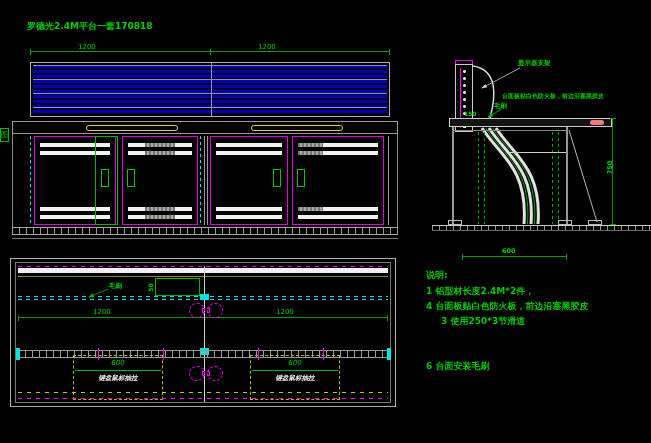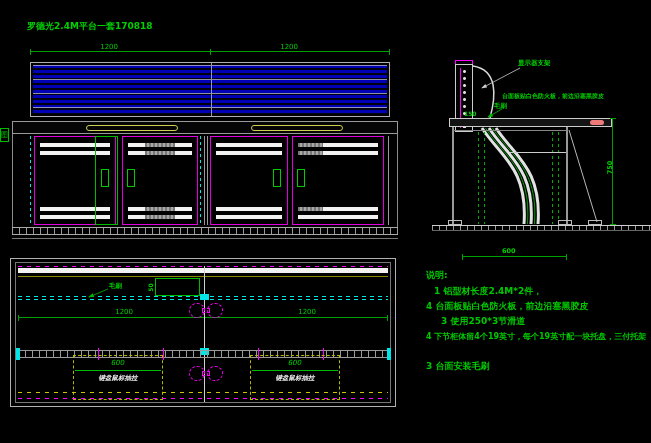--- a/index.html
+++ b/index.html
@@ -1,20 +1,20 @@
 <!DOCTYPE html>
 <html><head>
 <meta charset="utf-8">
 <style>
   html,body{margin:0;padding:0;background:#000;}
   .canvas{position:relative;width:651px;height:443px;background:#000;overflow:hidden;
           font-family:"DejaVu Sans",sans-serif;}
   .canvas div,.canvas i,.canvas span{position:absolute;box-sizing:border-box;display:block;}
   .gtext{color:#00d000;font-weight:bold;}
-  .dimlab{color:#00cf00;font-size:7px;text-align:right;line-height:7px;white-space:nowrap;}
+  .dimlab{color:#00cf00;font-size:7px;text-align:left;line-height:7px;white-space:nowrap;}
   .dimline{border-top:1px solid #00a000;}
   .dimline:before,.dimline:after{content:"";position:absolute;top:-3px;width:1px;height:6px;background:#00a000;}
   .dimline:before{left:0}.dimline:after{right:0}
   .dimlineV{border-left:1px solid #00a000;}
   .dimlineV:before,.dimlineV:after{content:"";position:absolute;left:-3px;height:1px;width:6px;background:#00a000;}
   .dimlineV:before{top:0}.dimlineV:after{bottom:0}
   .midtick{width:1px;height:6px;background:#00a000;top:-3px;}
   .louver{background:
      repeating-linear-gradient(180deg, rgba(170,170,190,.85) 0 1px, transparent 1px 14px),
      repeating-linear-gradient(180deg,#0000b4 0 3px,#000010 3px 5px);}
@@ -241,20 +241,19 @@
       <i class="tline"></i>
       <i class="tlabel">键盘鼠标抽拉</i>
     </div>
 
     <i class="dashY" style="left:10px;top:134px;width:370px"></i>
     <i class="dashM" style="left:10px;top:140px;width:370px"></i>
   </div>
 
   <div style="left:424px;top:270px;width:226px;height:120px">
     <div class="note" style="left:2px;top:0">说明:</div>
-    <div class="note" style="left:10px;top:16px">1 铝型材长度2.4M*2件，</div>
+    <div class="note" style="left:2px;top:16px">1 铝型材长度2.4M*2件，</div>
     <div class="note" style="left:2px;top:31px">4 台面板贴白色防火板，前边沿塞黑胶皮</div>
     <div class="note" style="left:17px;top:46px">3 使用250*3节滑道</div>
-    <div class="note" style="left:2px;top:61px;font-size:8px">4 下节柜体留4个19英寸，每个19英寸配一块托盘，三付托架</div>
-    <div class="note" style="left:2px;top:91px">3 台面安装毛刷</div>
+    <div class="note" style="left:2px;top:91px">6 台面安装毛刷</div>
   </div>
 
 </div>
 
 </body></html>

